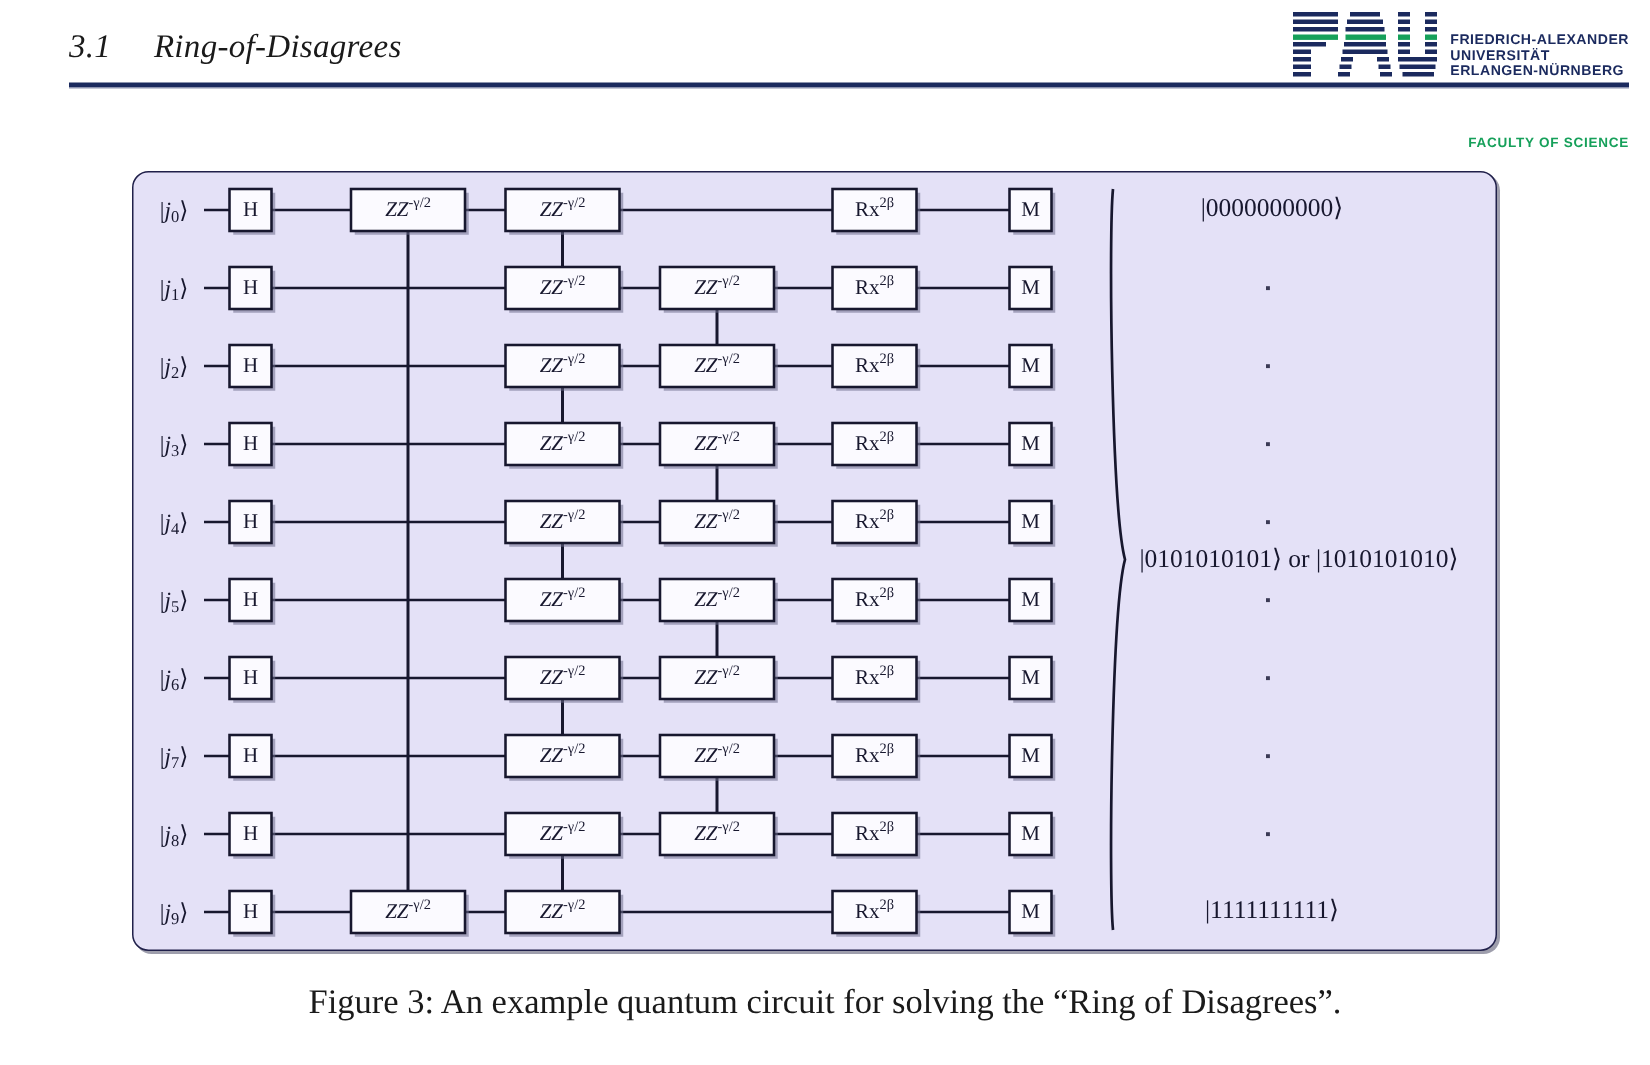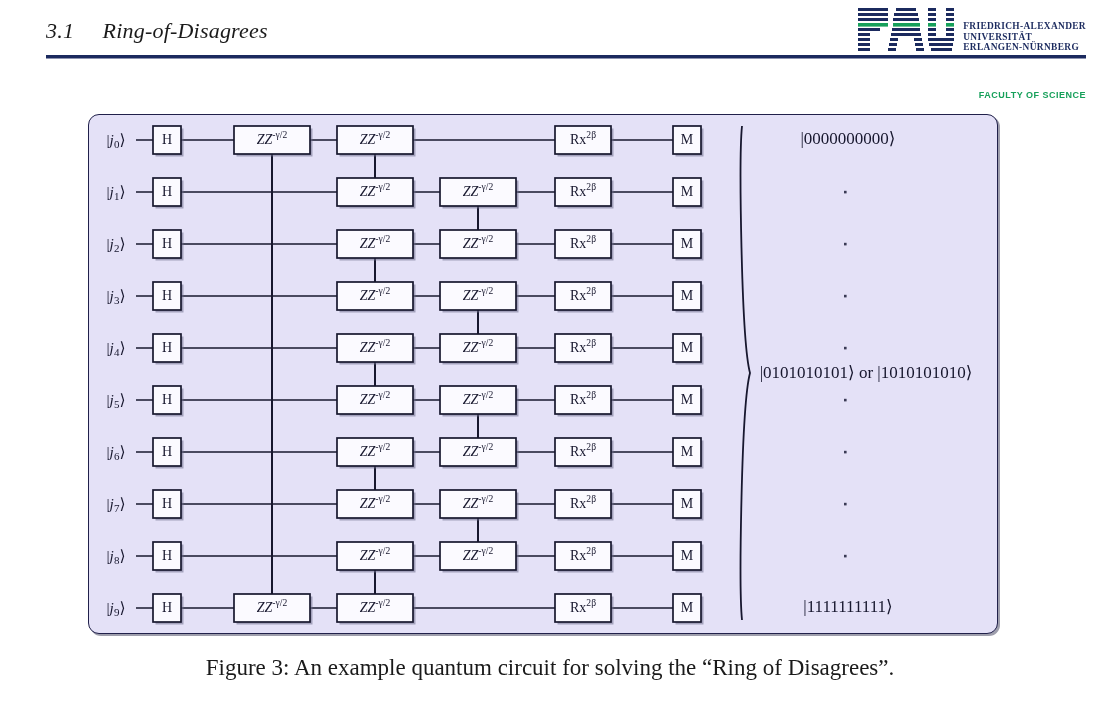--- a/index.html
+++ b/index.html
@@ -31,21 +31,21 @@
   }
 
   
   #fau-logo{
     position:absolute;right:30px;top:8px;
     display:flex;align-items:flex-start;
   }
   #fau-mark{width:96px;height:44px;display:block;}
   #fau-words{
     margin-left:9px;margin-top:13px;
-    font-family:Liberation Serif, serif;
+    font-family:Liberation Sans, sans-serif;
     font-weight:bold;
     font-size:9.4px;line-height:10.6px;
     color:#1b2a5e;letter-spacing:.35px;
     white-space:pre;
   }
   #fau-faculty{
     position:absolute;right:30px;top:58px;
     font-family:"Liberation Sans", sans-serif;
     font-weight:bold;font-size:9px;letter-spacing:.5px;
     color:#16a05a;white-space:pre;margin-top:32px;

